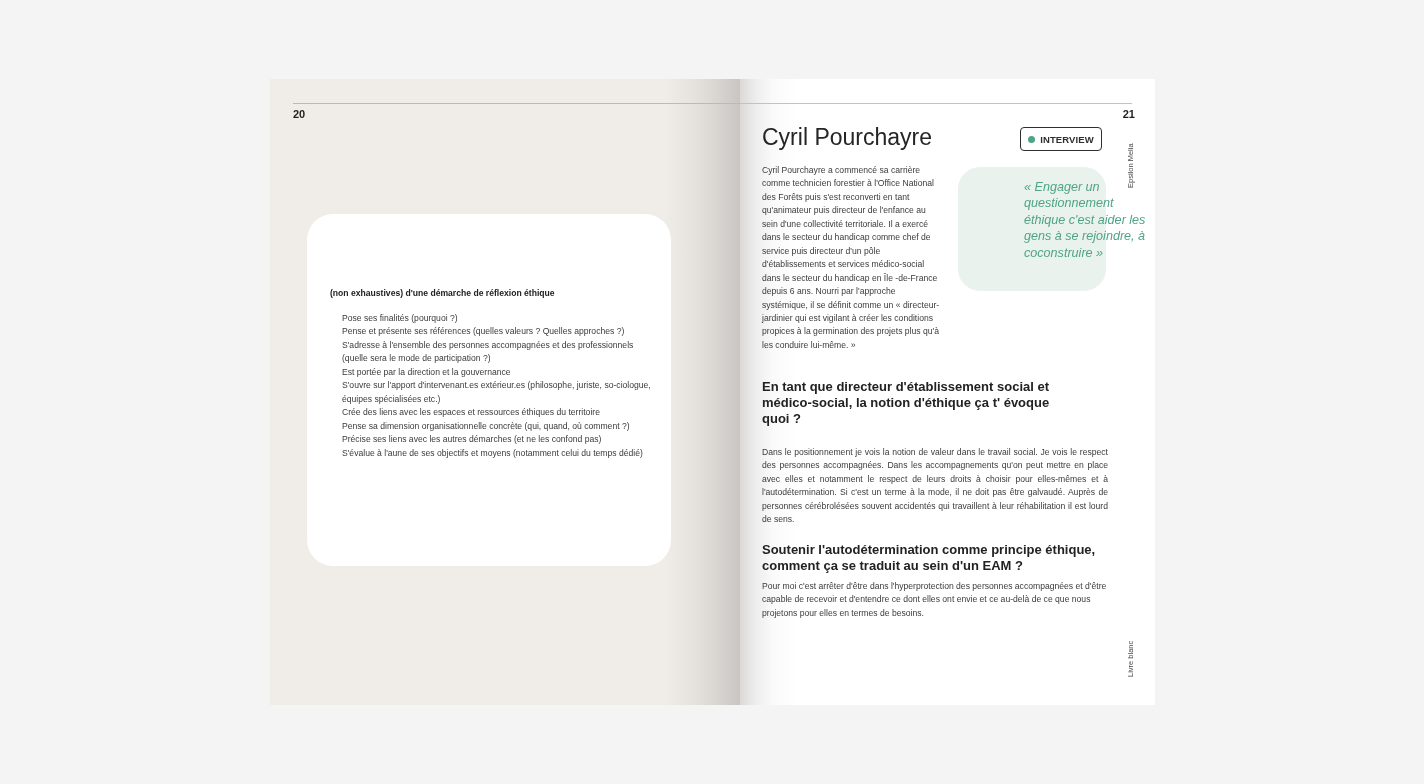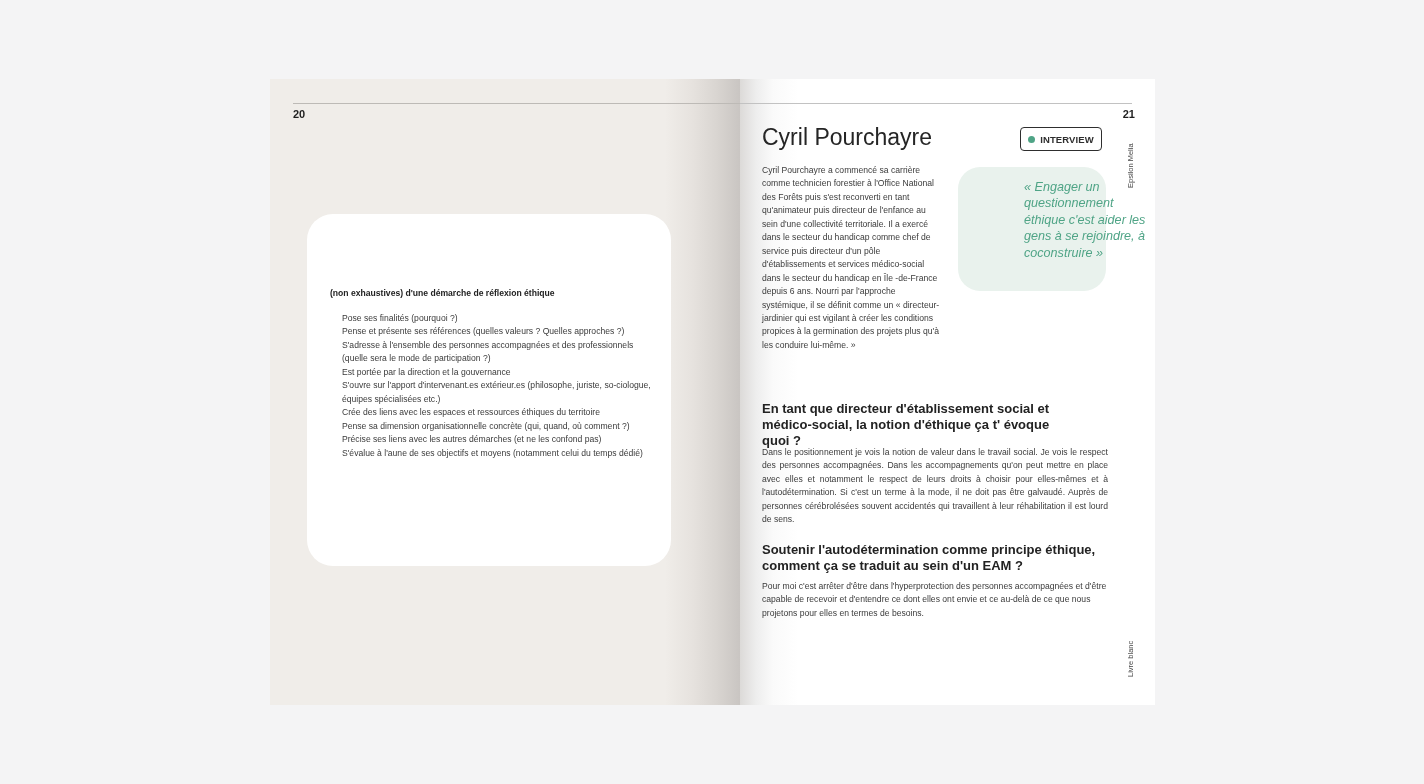--- a/index.html
+++ b/index.html
@@ -176,21 +176,21 @@
     .side-label.top { left: 386px; top: 109px; }
     .side-label.bottom { left: 386px; top: 598px; }
     .q-heading {
       position: absolute;
       left: 22px;
       font-size: 13px;
       font-weight: bold;
       line-height: 16px;
       color: #222;
     }
-    .q1 { top: 322px; width: 300px; }
+    .q1 { top: 300px; width: 300px; }
     .q2 { top: 463px; width: 360px; }
     .answer {
       position: absolute;
       left: 22px;
       width: 346px;
       font-size: 8.6px;
       line-height: 13.45px;
       color: #3a3a3a;
       text-align: justify;
     }

